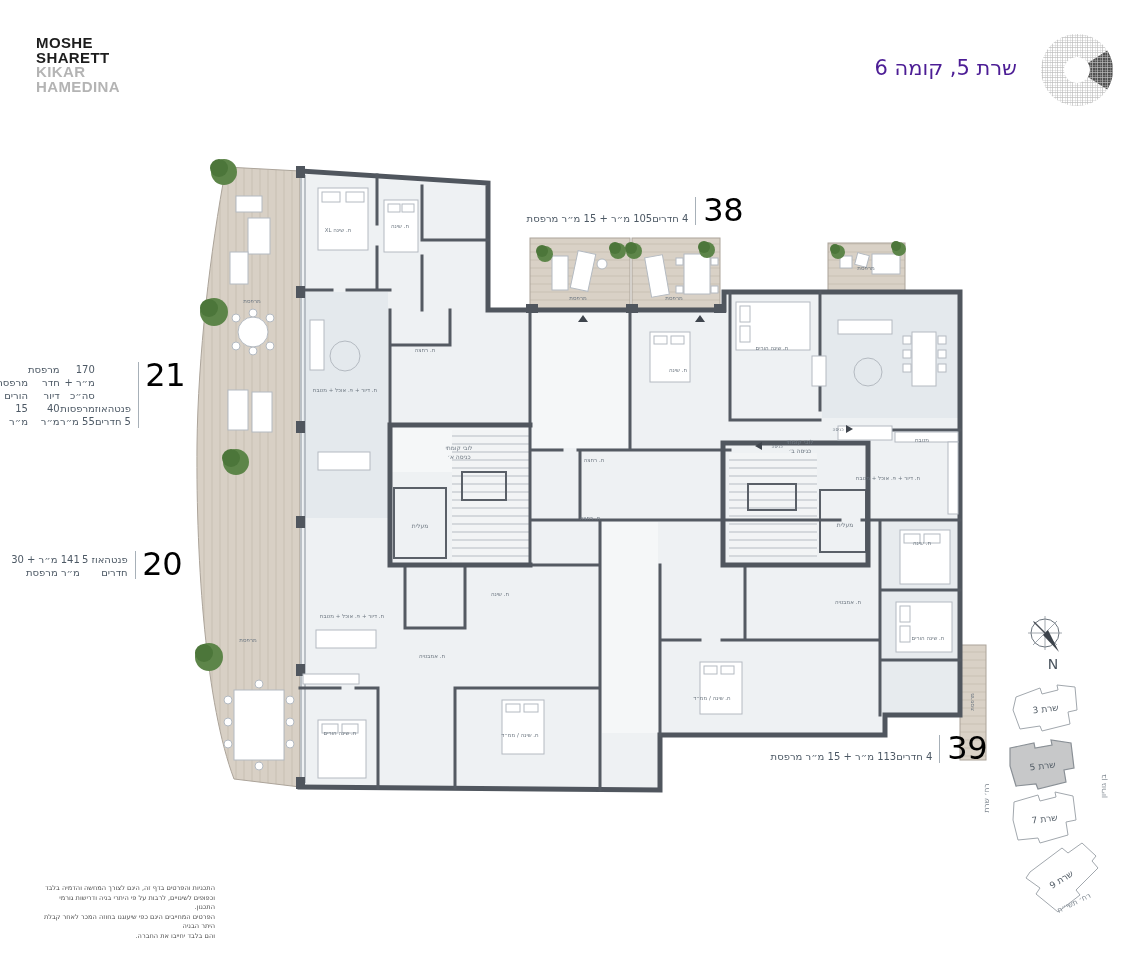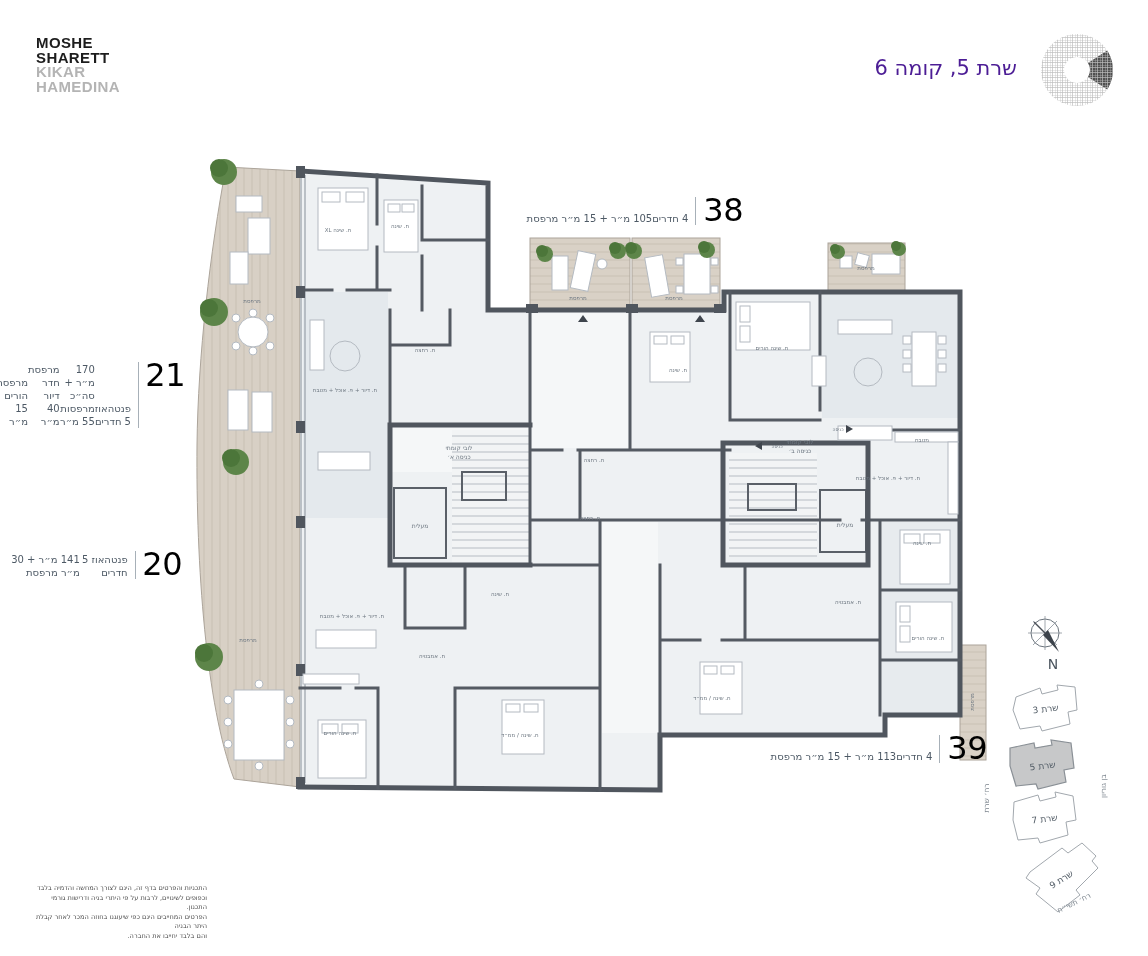--- a/index.html
+++ b/index.html
@@ -33,21 +33,21 @@
     font-size:21px;color:#4c1d95;direction:rtl;text-align:center;}
   .callout{position:absolute;z-index:2;display:flex;align-items:stretch;direction:ltr;}
   .callout-lines{display:flex;flex-direction:row;align-items:flex-end;
     direction:rtl;text-align:right;font-size:10px;line-height:13px;color:#4d5965;padding-top:3px;}
   .callout-divider{width:1px;background:#a7b0b8;margin:2px 7px 0 7px;}
   .callout-number{font-size:32px;line-height:30px;font-weight:400;color:#000000;letter-spacing:-0.5px;}
   #c38{right:405px;top:195px;}
   #c21{right:963px;top:360px;}
   #c20{right:966px;top:549px;}
   #c39{right:161px;top:733px;}
-  .disclaimer{position:absolute;left:35px;top:884px;width:172px;z-index:2;
+  .disclaimer{position:absolute;left:43px;top:884px;width:172px;z-index:2;
     font-size:6.6px;line-height:9.6px;color:#4e4e4e;text-align:right;direction:rtl;}
   .disclaimer span{display:block;}
 </style>
 </head>
 <body>
 
 <svg id="plan-svg" width="1148" height="956" viewBox="0 0 1148 956">
   <defs>
     <pattern id="woodV" width="8" height="8" patternUnits="userSpaceOnUse">
       <rect width="8" height="8" fill="#d8d0c5"></rect>

